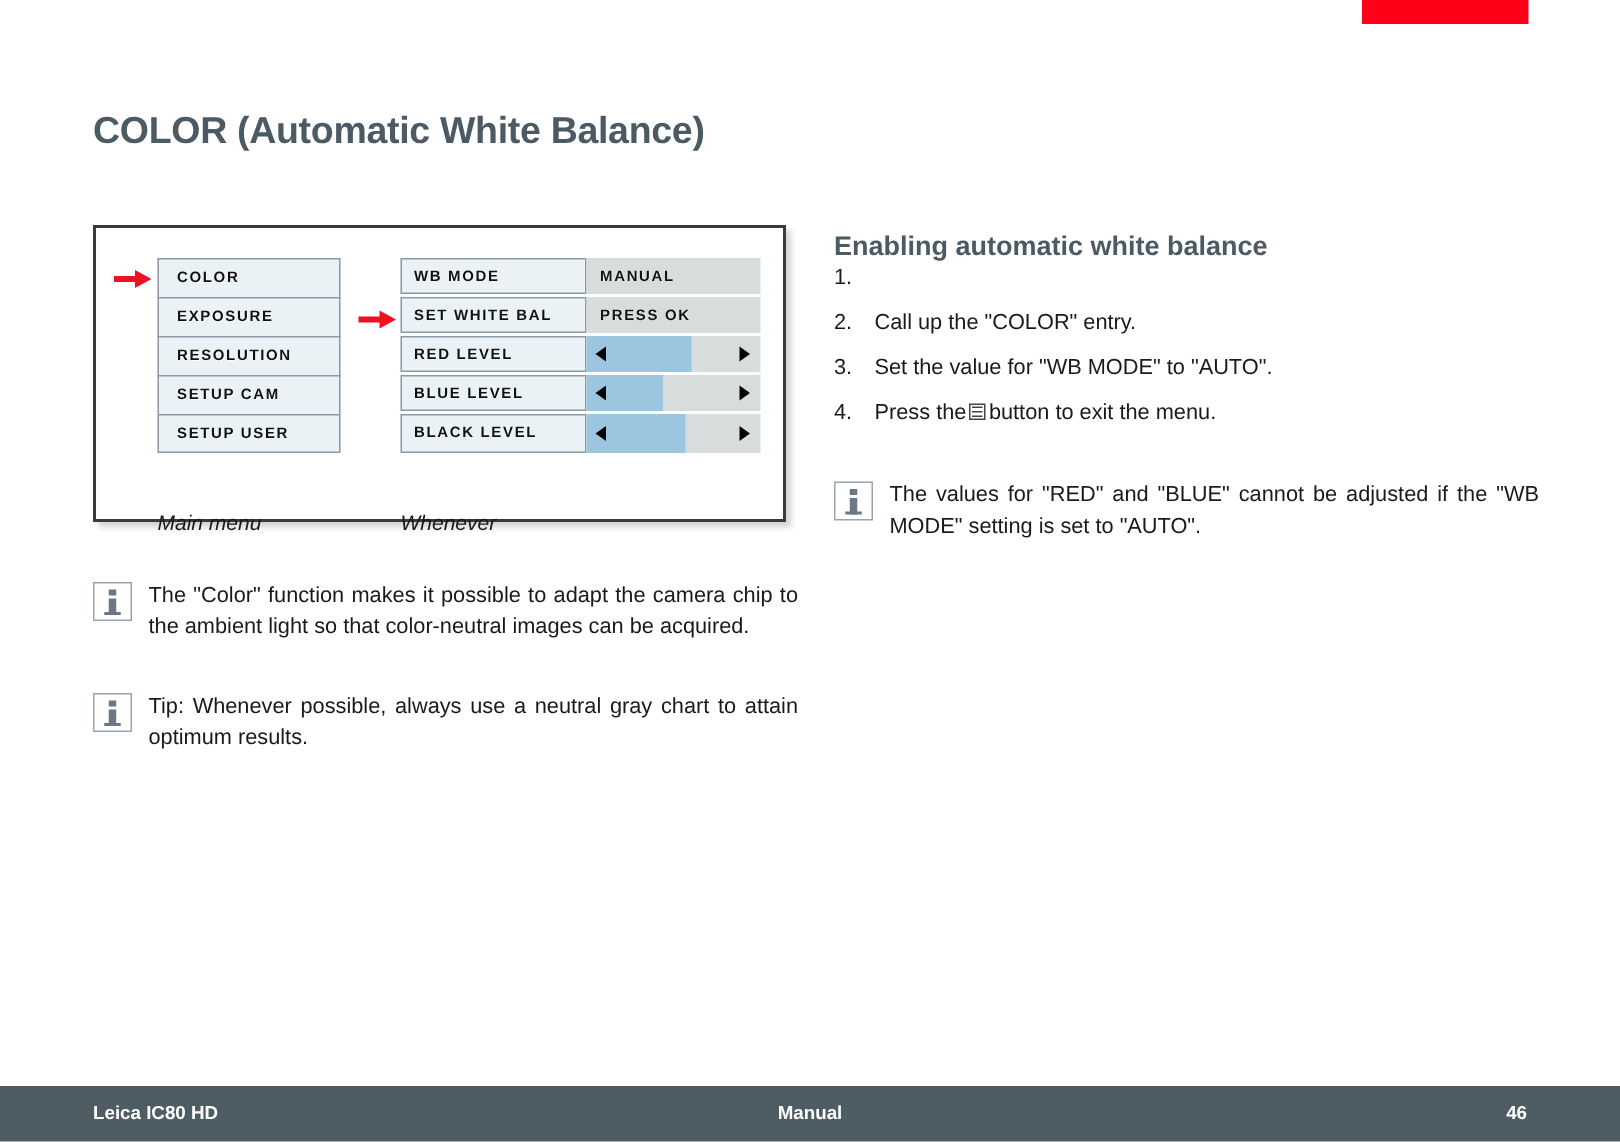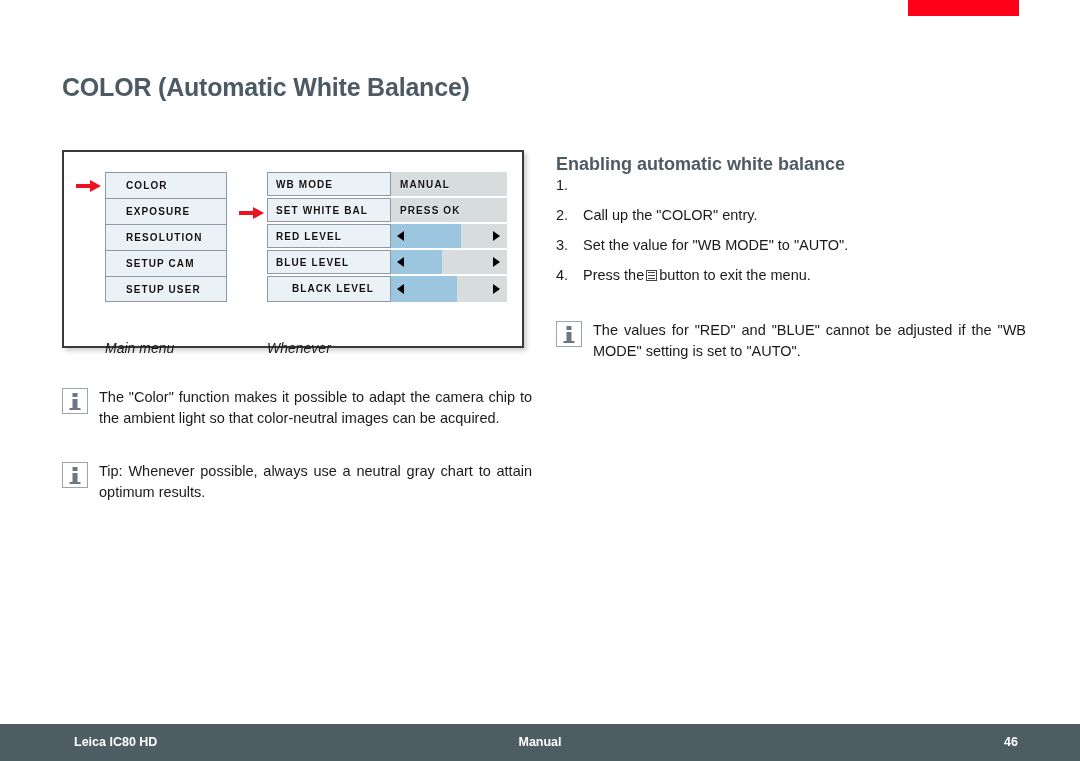--- a/index.html
+++ b/index.html
@@ -85,21 +85,21 @@
     top: 20px;
     width: 122px;
   }
   .main-menu-row {
     height: 26px;
     line-height: 26px;
     background: #eaf2f6;
     border: 1px solid #8d99a6;
     border-bottom: none;
     box-sizing: border-box;
-    padding-left: 20px;
+    padding-left: 12px;
     font-size: 10px;
     font-weight: bold;
     letter-spacing: 1.1px;
     color: #111111;
     text-shadow: 0.5px 0.5px 0 rgba(255,255,255,0.85);
   }
   .main-menu-row:last-child { border-bottom: 1px solid #8d99a6; }
 
   
   #submenu {
@@ -107,21 +107,21 @@
     left: 203px;
     top: 20px;
     width: 240px;
   }
   .sub-row {
     height: 26px;
     box-sizing: border-box;
     display: flex;
     border-bottom: 2px solid #ffffff;
   }
-  .sub-row:last-child { border-bottom: none; text-align: center; }
+  .sub-row:last-child { border-bottom: none; }
   .sub-label {
     width: 124px;
     background: #eaf2f6;
     border: 1px solid #8d99a6;
     box-sizing: border-box;
     line-height: 24px;
     padding-left: 8px;
     font-size: 10px;
     font-weight: bold;
     letter-spacing: 1.1px;
@@ -299,21 +299,20 @@
     height: 37px;
     background: #4e5c63;
     color: #ffffff;
   }
   #footer .f-left {
     position: absolute;
     left: 62px;
     top: 11px;
     font-size: 12.5px;
     font-weight: bold;
-    margin-left: 12px;
   }
   #footer .f-center {
     position: absolute;
     left: 0;
     right: 0;
     top: 11px;
     text-align: center;
     font-size: 12.5px;
     font-weight: bold;
   }

